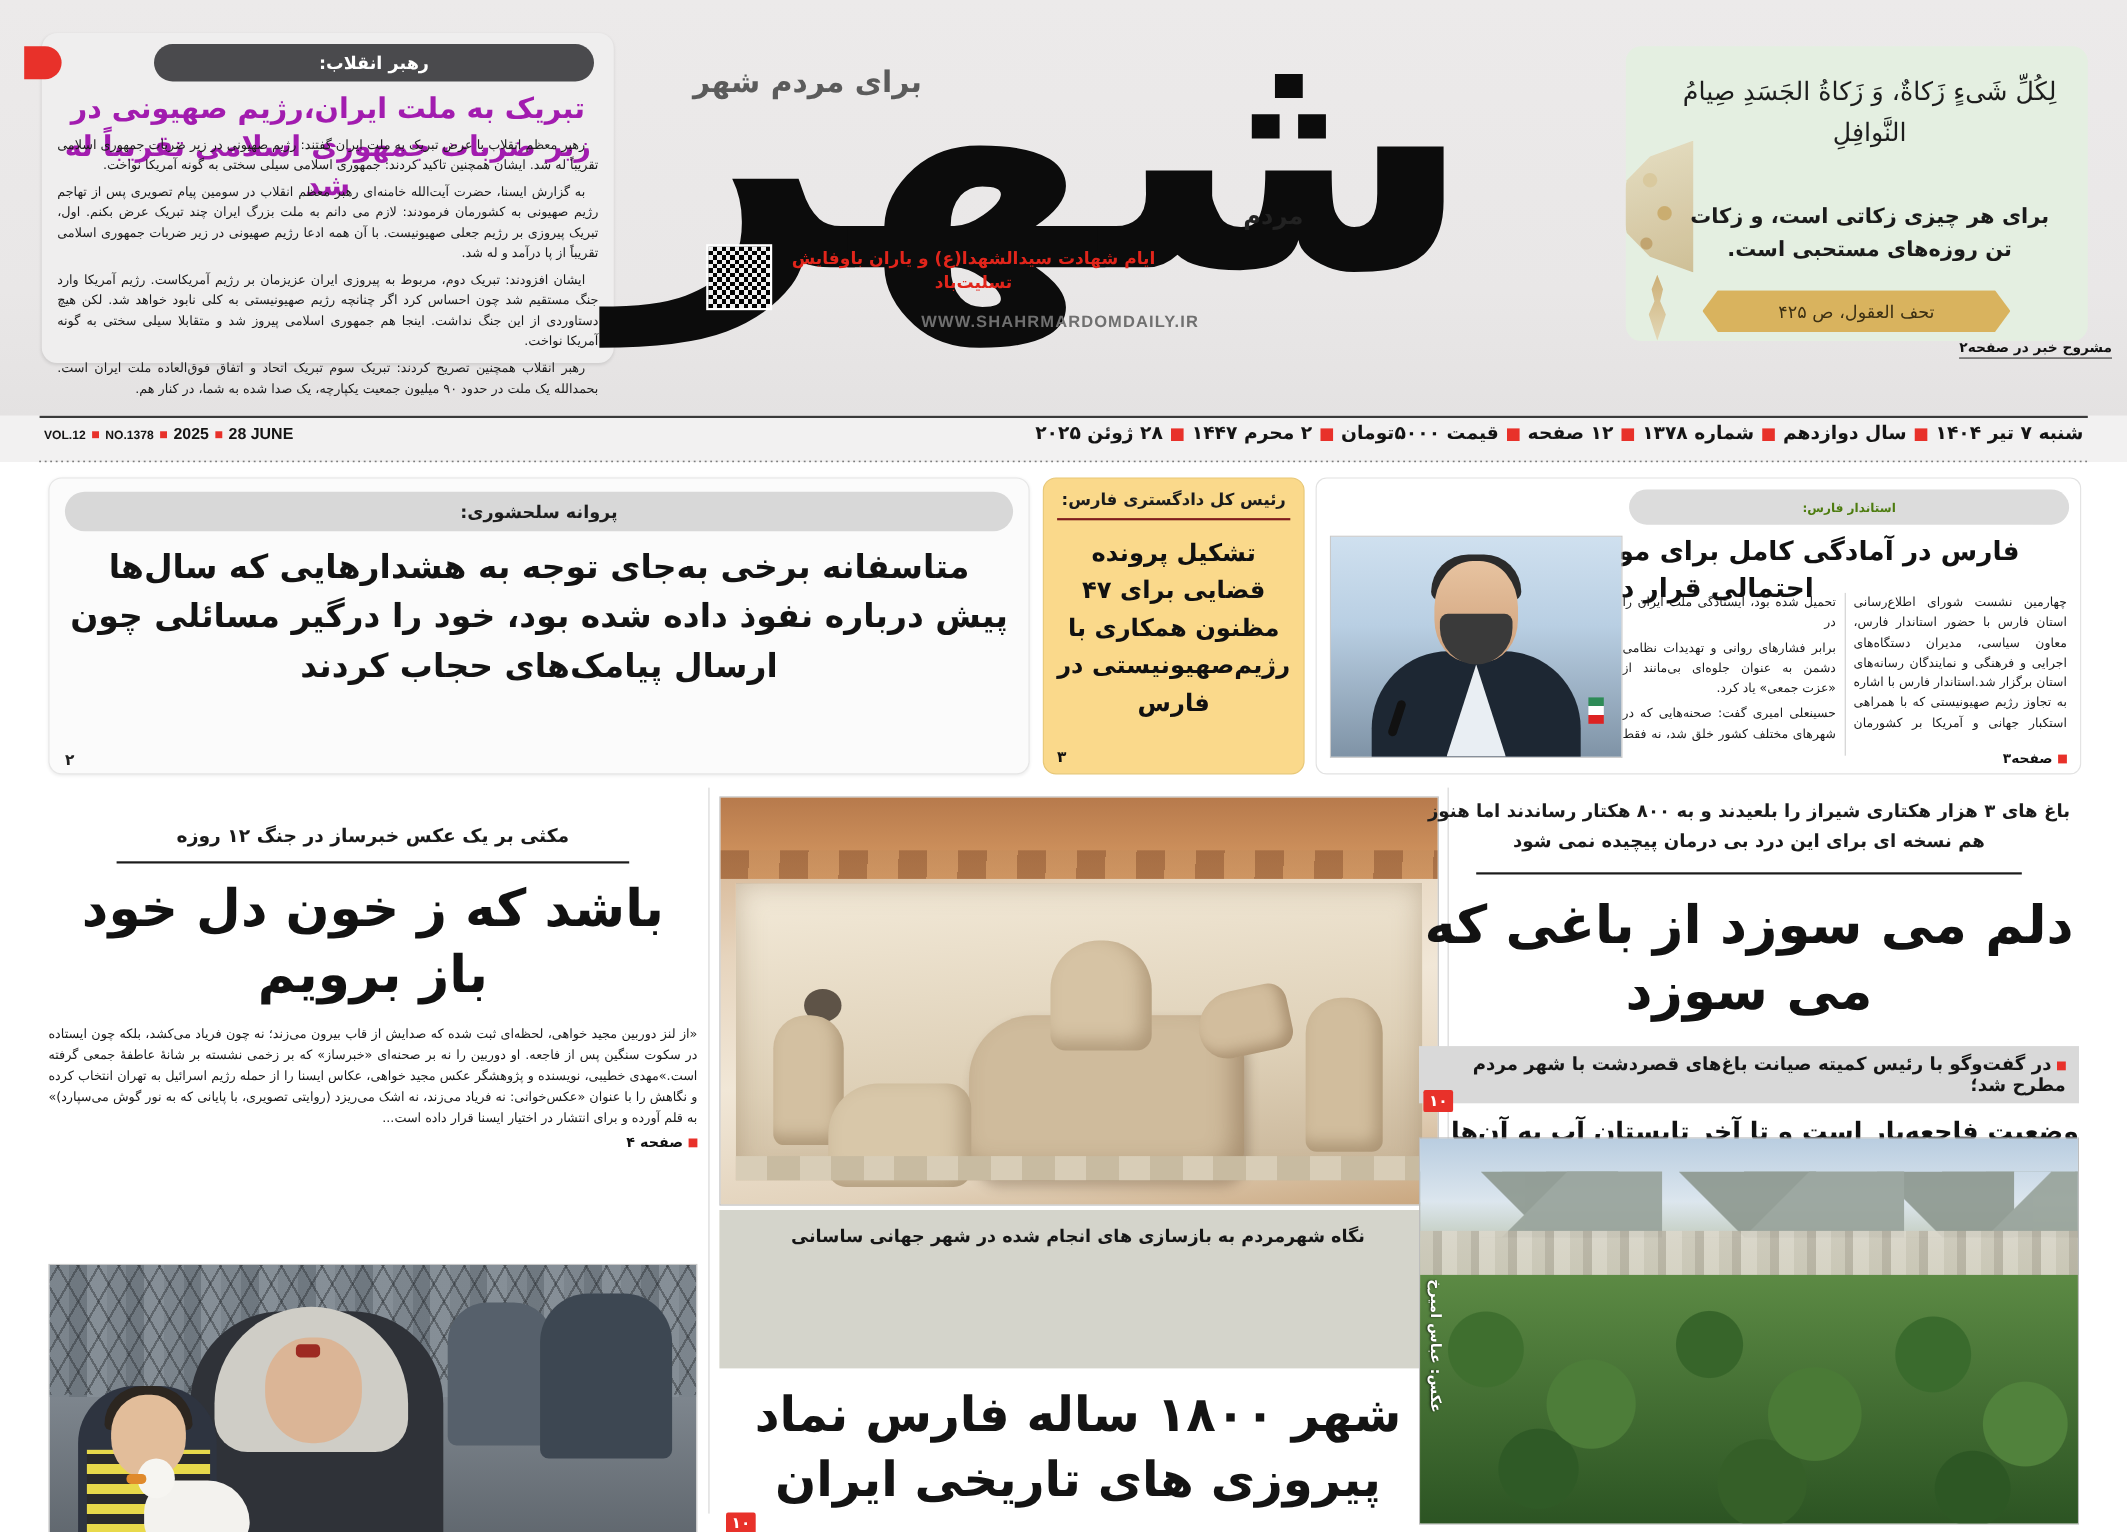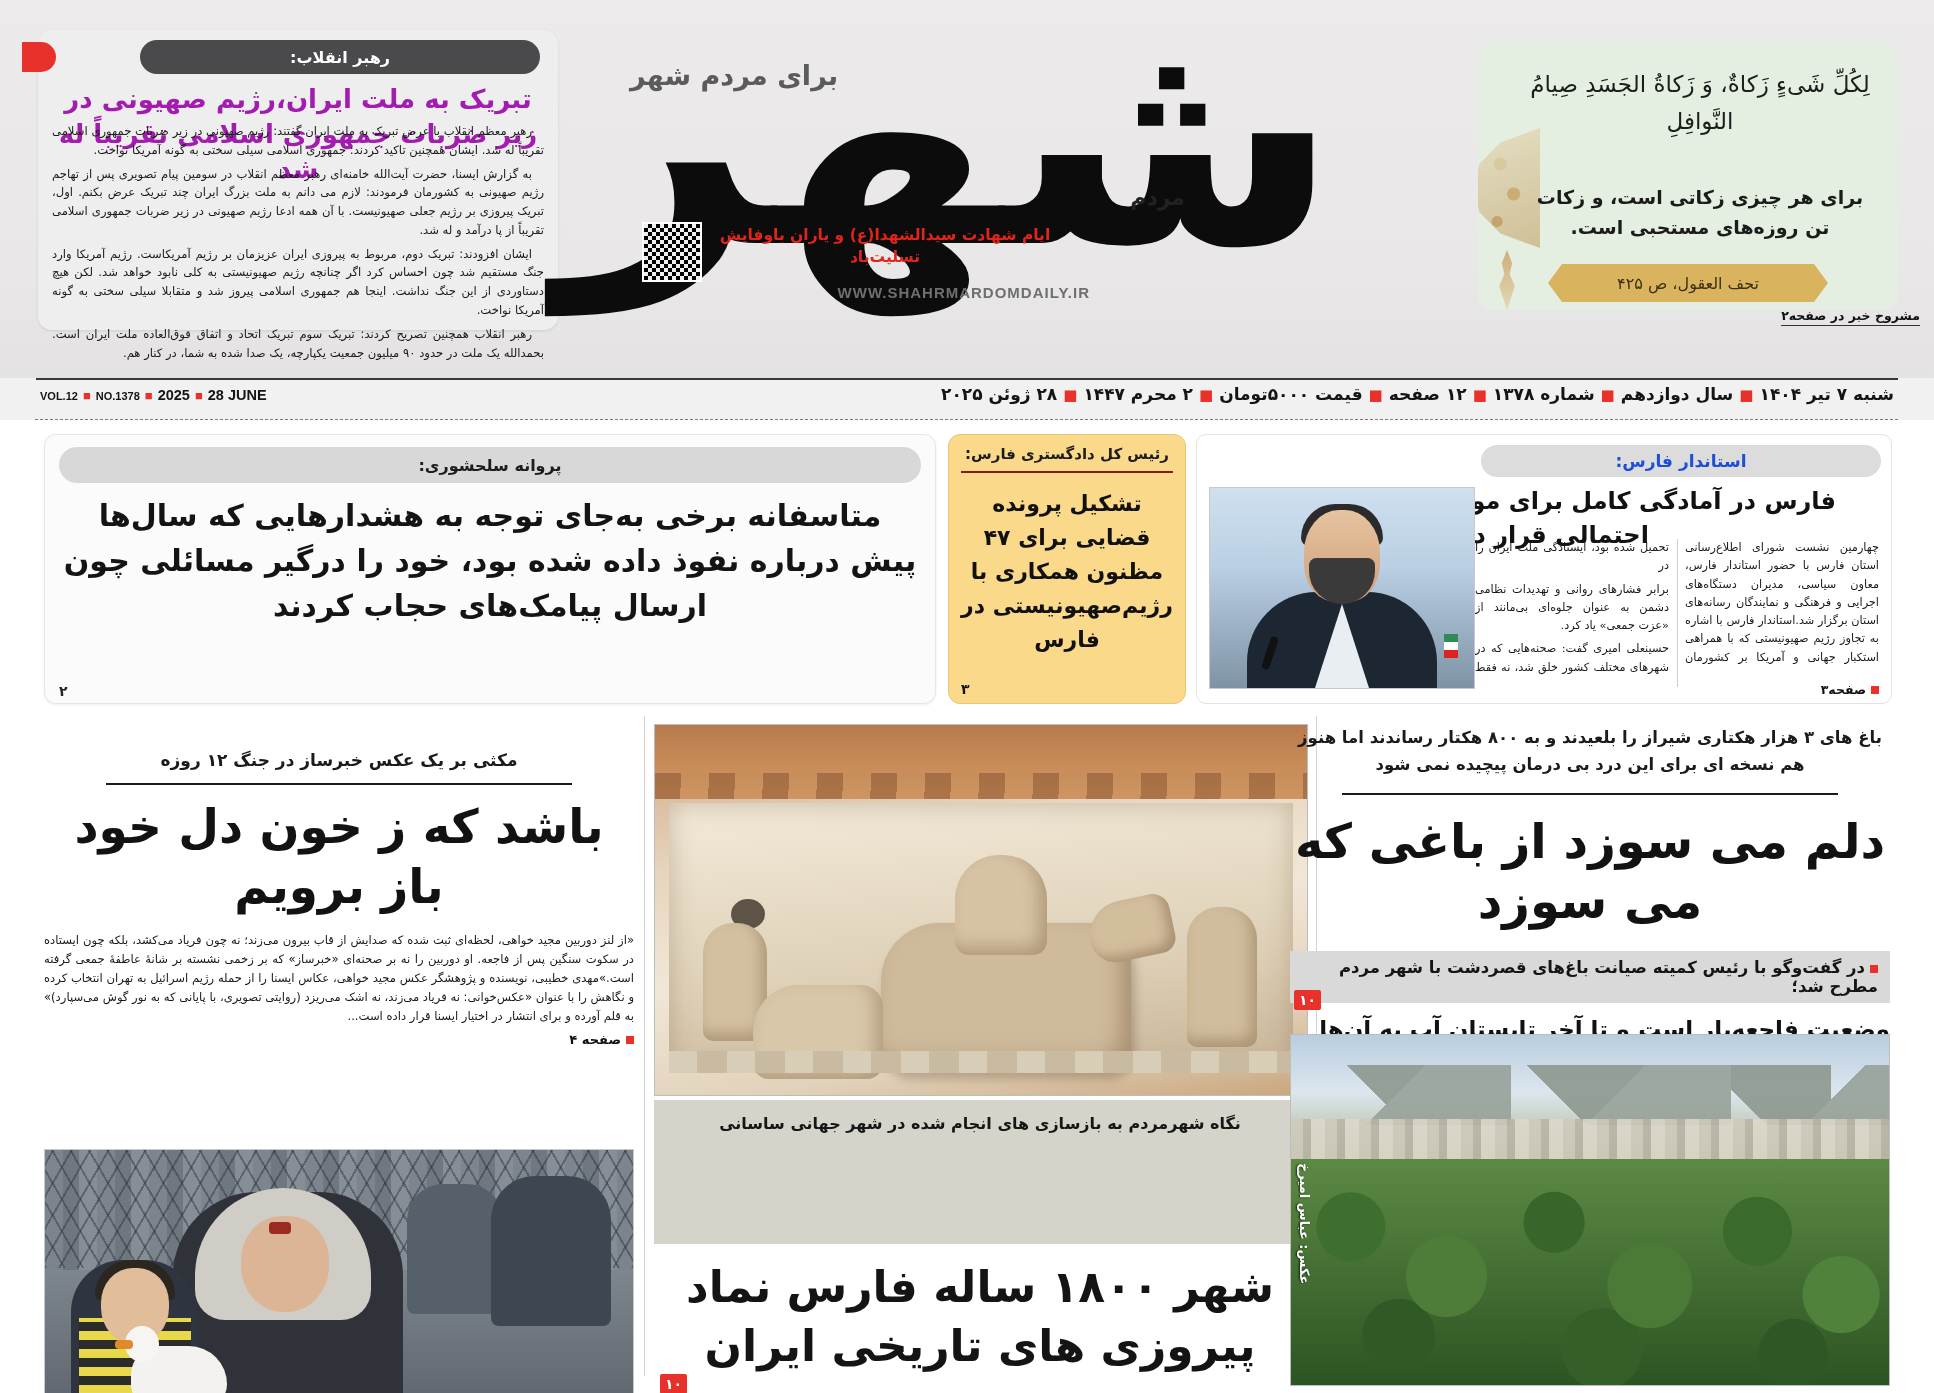--- a/index.html
+++ b/index.html
@@ -194,21 +194,21 @@
     position:absolute;left:12px;bottom:6px;font-size:14px;font-weight:bold;color:#111;
   }
 
   .panel-right{
     position:absolute;left:1196px;top:10px;width:694px;height:268px;
     background:#fff;border:1px solid #e2e2e2;border-radius:10px;
   }
   .panel-right .hdr{
     position:absolute;right:10px;width:400px;top:10px;height:32px;
     background:#dcdcdc;border-radius:16px;display:flex;align-items:center;justify-content:center;
-    font-size:17px;font-weight:bold;color:#1d4ed8;
+    font-size:11px;font-weight:bold;color:#4d7c0f;
   }
   .panel-right .headline{
     position:absolute;right:12px;left:12px;top:50px;
     text-align:center;font-size:24px;font-weight:bold;color:#121212;line-height:1.4;
   }
   .pr-cols{
     position:absolute;right:12px;top:104px;width:404px;height:148px;
     column-count:2;column-gap:16px;column-rule:1px solid #cfcfcf;
     font-size:11.3px;line-height:1.62;text-align:justify;color:#1a1a1a;
   }

